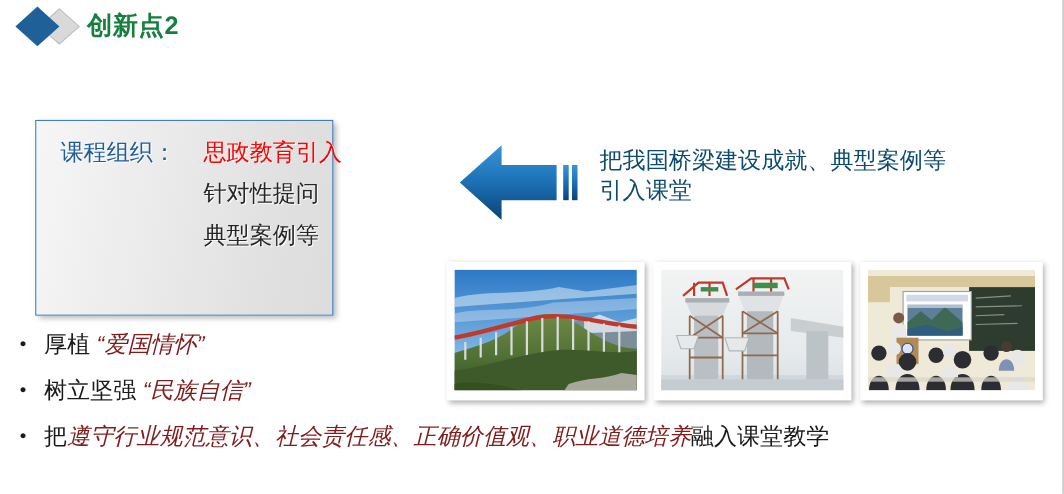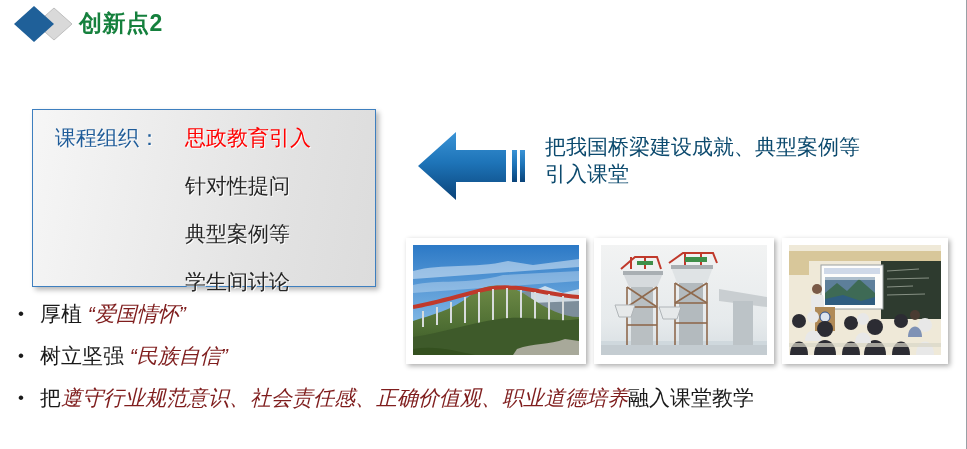--- a/index.html
+++ b/index.html
@@ -34,37 +34,37 @@
     font-size:21px;color:#C00000;white-space:nowrap;
   }
   .redline .dot{
     display:inline-block;width:16px;color:#C00000;font-size:18px;
     vertical-align:2px;
   }
 
   
   .org-box{
     position:absolute;left:32px;top:109px;
-    width:344px;height:178px;
+    width:271px;height:178px;
     box-sizing:border-box;
     border:1px solid #3E7FBF;
     background:linear-gradient(100deg,#f6f6f6 0%,#ededed 32%,#e2e2e2 72%,#dcdcdc 100%);
     box-shadow:3px 3px 5px rgba(0,0,0,0.28);
   }
   .org-grid{
     position:relative;width:100%;height:100%;
   }
   .org-label{
     position:absolute;left:22px;top:14px;
     font-size:21px;color:#1F5C99;white-space:nowrap;
     text-shadow:1px 1px 0 rgba(255,255,255,0.85);
   }
   .org-items{
     position:absolute;left:152px;top:14px;
-    display:flex;flex-direction:column;gap:20px;
+    display:flex;flex-direction:column;gap:10px;
   }
   .org-item{
     font-size:21px;color:#262626;white-space:nowrap;
     text-shadow:1px 1px 0 rgba(255,255,255,0.9);
   }
   .org-item.accent{color:#FF0000;font-weight:normal;}
 
   
   .arrow-wrap{
     position:absolute;left:418px;top:128px;width:118px;height:78px;
@@ -120,21 +120,20 @@
   </div>
 
 
   <div class="org-box">
     <div class="org-grid">
       <div class="org-label">课程组织：</div>
       <div class="org-items">
         <div class="org-item accent">思政教育引入</div>
         <div class="org-item">针对性提问</div>
         <div class="org-item">典型案例等</div>
-        <div class="org-item">学生间讨论</div>
       </div>
     </div>
   </div>
 
   <div class="arrow-wrap">
     <svg width="118" height="78" viewBox="0 0 118 78">
       <defs>
         <linearGradient id="arrGrad" x1="0" y1="0" x2="0" y2="1">
           <stop offset="0%" stop-color="#3A93D6"></stop>
           <stop offset="45%" stop-color="#1E74B8"></stop>

